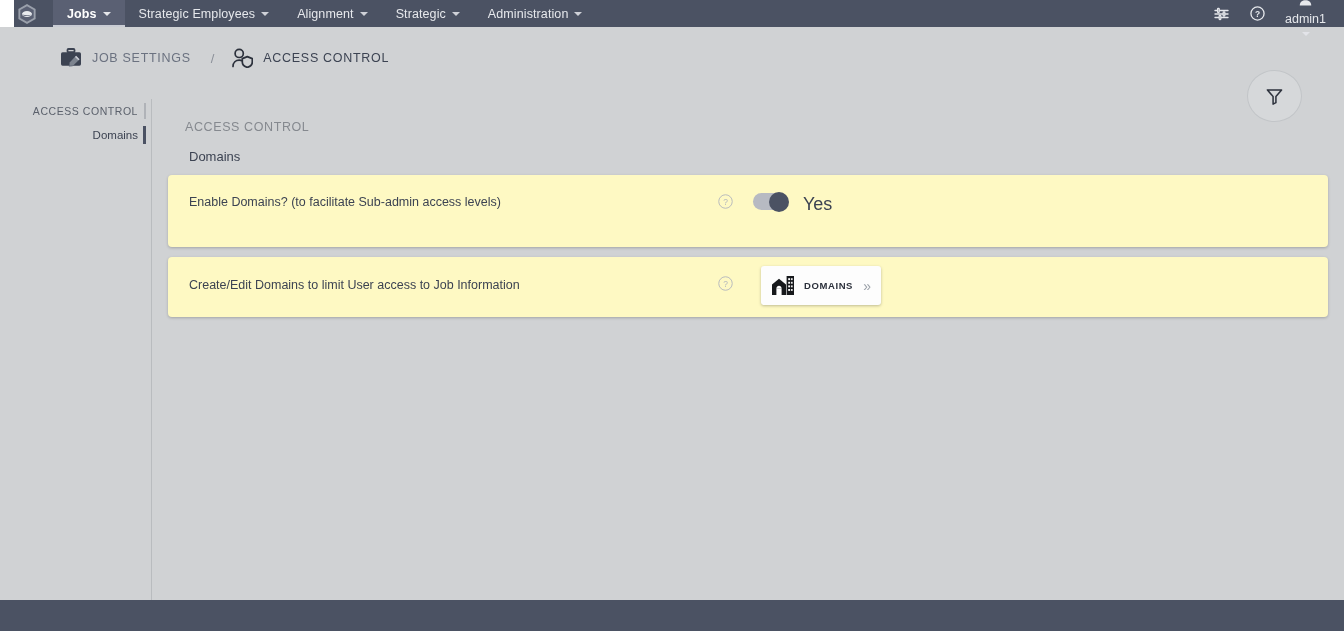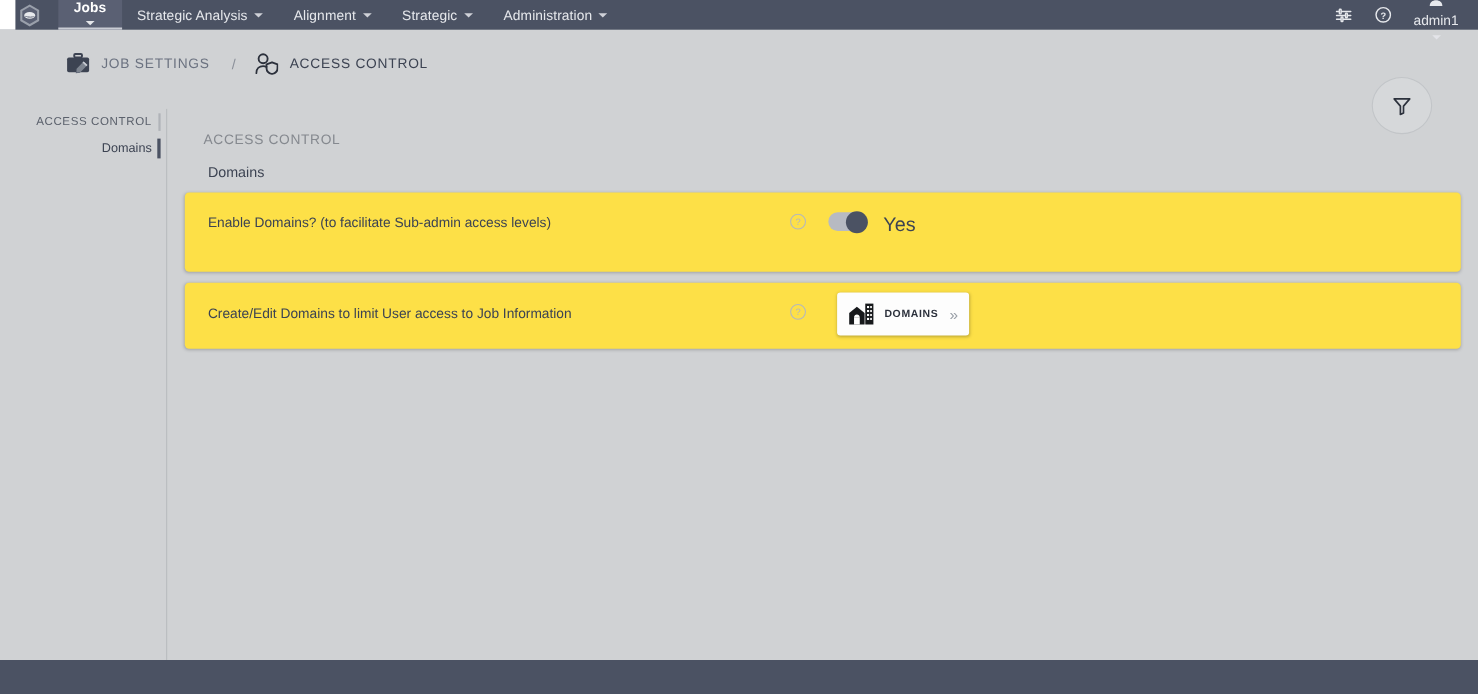--- a/index.html
+++ b/index.html
@@ -31,21 +31,20 @@
     font-size: 12.5px;
     letter-spacing: .1px;
     white-space: nowrap;
     cursor: pointer;
     position: relative;
   }
   .nav-item.active {
     background: #5a6073;
     font-weight: bold;
     color: #ffffff;
-    flex-direction: column;
   }
   .nav-item.active::after {
     content: "";
     position: absolute; left: 0; right: 0; bottom: 0; height: 2px;
     background: #c9ccd4;
   }
   .caret {
     display: inline-block;
     width: 0; height: 0;
     border-left: 4px solid transparent;
@@ -136,21 +135,21 @@
     font-size: 12.5px; letter-spacing: .6px;
     color: #85898f;
   }
   .section-sub {
     position: absolute; top: 50px; left: 37px;
     font-size: 13px; color: #3c4352;
   }
 
   .card {
     position: absolute; left: 16px; width: 1160px;
-    background: #fde047;
+    background: #fef9c3;
     border-radius: 4px;
     box-shadow: 0 1px 3px rgba(0,0,0,.22);
   }
   .card-1 { top: 76px; height: 72px; }
   .card-2 { top: 158px; height: 60px; }
 
   .card-row {
     position: relative;
     height: 100%;
     display: flex; align-items: center;
@@ -234,21 +233,21 @@
           <ellipse cx="10" cy="11" rx="5" ry="3" fill="#e8eaee"></ellipse>
           <path d="M5.2 11.4c1.6 2 7.4 2.2 9.6 .2-2.2 .9-7.1 .7-9.6-.2z" fill="#5a6073"></path>
         </svg>
       </div>
 
       <div class="nav-item active">
         <span>Jobs</span>
         <i class="caret"></i>
       </div>
       <div class="nav-item">
-        <span>Strategic Analysis</span>
+        <span>Strategic Employees</span>
         <i class="caret"></i>
       </div>
       <div class="nav-item">
         <span>Alignment</span>
         <i class="caret"></i>
       </div>
       <div class="nav-item">
         <span>Strategic</span>
         <i class="caret"></i>
       </div>

